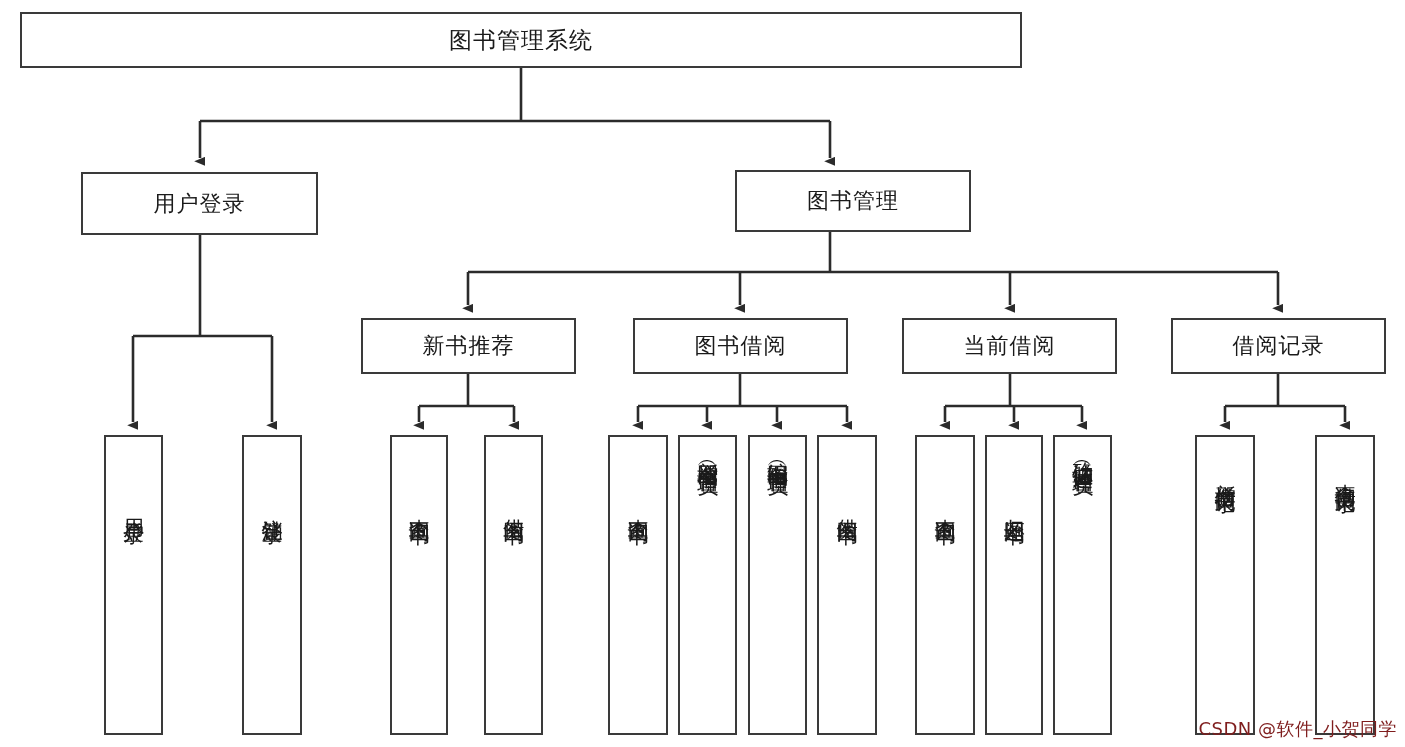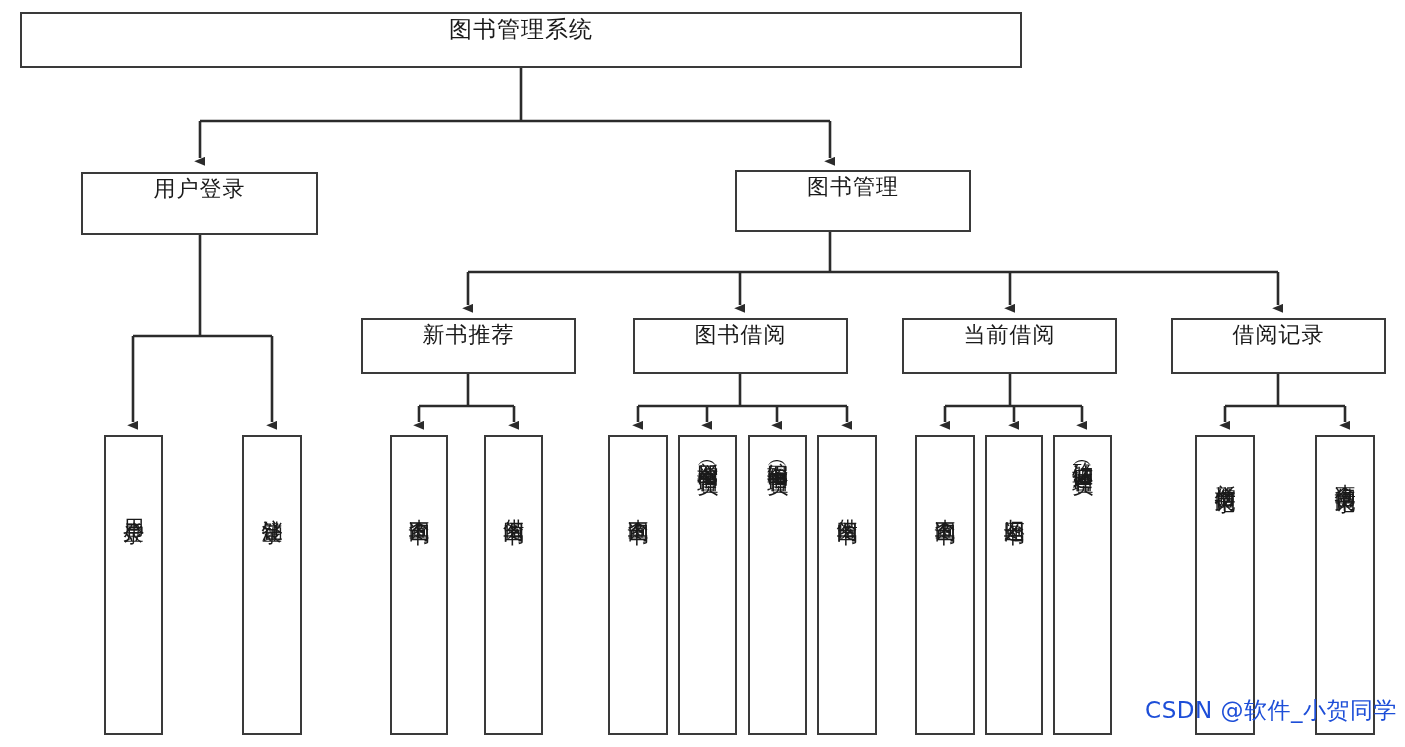--- a/index.html
+++ b/index.html
@@ -21,21 +21,21 @@
     width: 1405px;
     height: 747px;
     pointer-events: none;
   }
   .node {
     position: absolute;
     box-sizing: border-box;
     background: #ffffff;
     border: 2px solid #3a3a3a;
     display: flex;
-    align-items: flex-start;
+    align-items: center;
     justify-content: center;
     color: #1a1a1a;
   }
   .node.root {
     font-size: 23px;
   }
   .node.level2 {
     font-size: 22px;
   }
   .node.leaf {
@@ -50,23 +50,23 @@
     line-height: 1.08;
     white-space: nowrap;
   }
   .htext {
     white-space: nowrap;
     letter-spacing: 1px;
   }
   #watermark {
     position: absolute;
     right: 8px;
-    bottom: 21px;
-    font-size: 23px;
-    color: #1d4ed8;
+    bottom: 6px;
+    font-size: 18px;
+    color: #7f1d1d;
     letter-spacing: 0.5px;
     white-space: nowrap;
   }
 </style>
 </head>
 <body>
 
 <div id="canvas">
 
   <svg id="edges" viewBox="0 0 1405 747" xmlns="http://www.w3.org/2000/svg">

